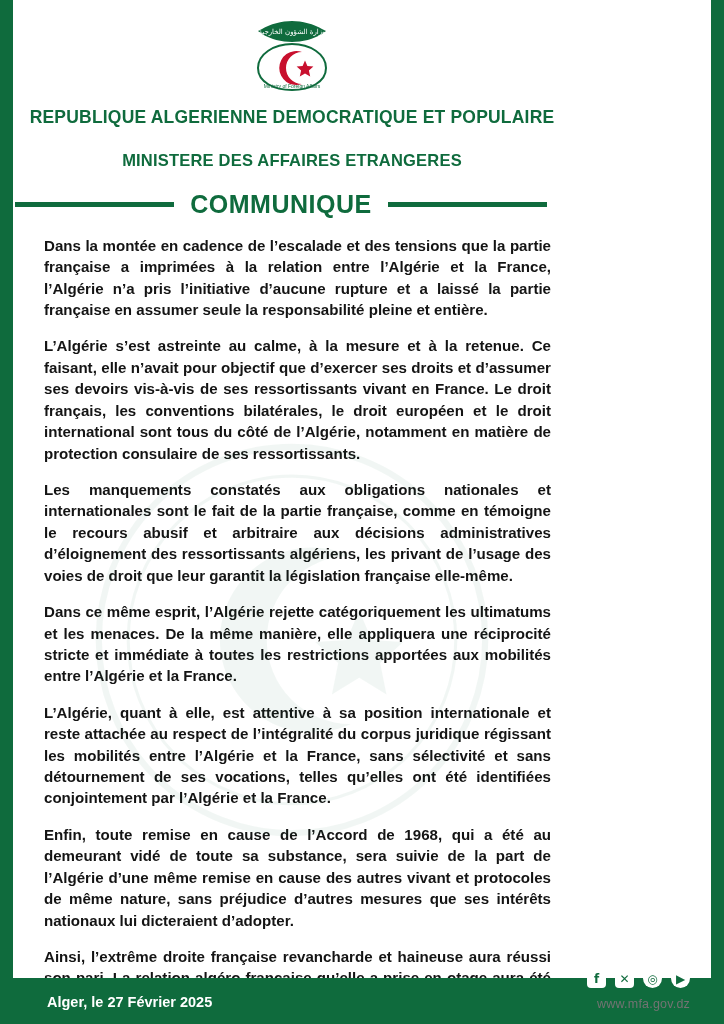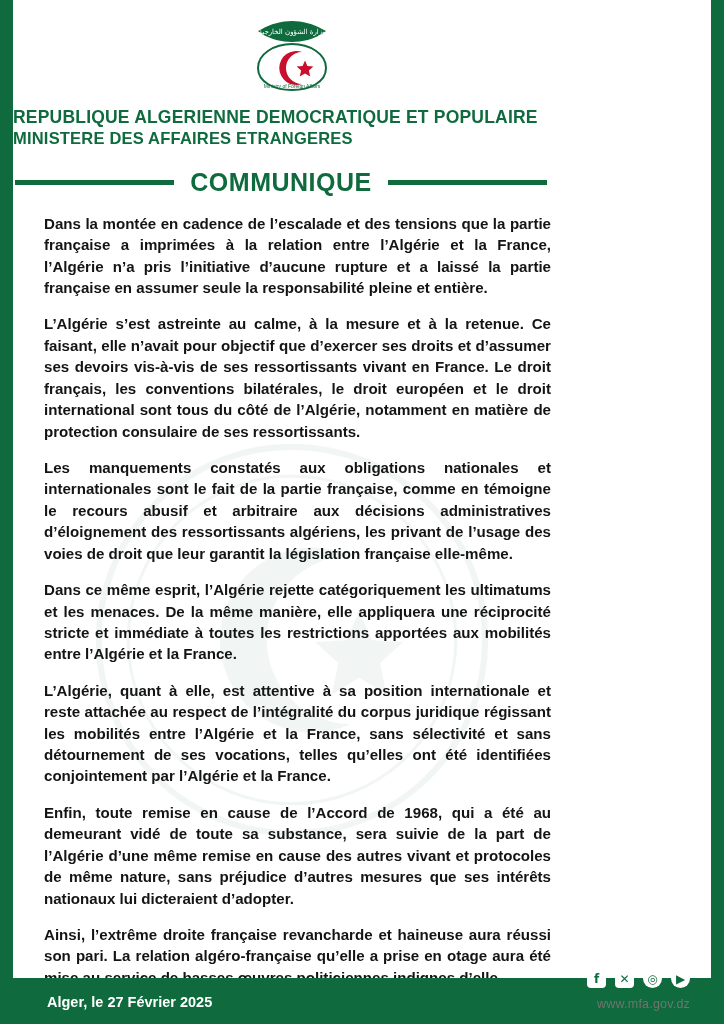--- a/index.html
+++ b/index.html
@@ -49,42 +49,44 @@
   }
 
   .emblem {
     margin: 18px auto 0 auto;
     width: 104px;
     height: 74px;
     position: relative;
   }
 
   .header-titles {
+    text-align: center;
     margin-top: 14px;
   }
   .country-title {
     color: #0f6b3d;
     font-weight: bold;
     font-size: 17.5px;
     letter-spacing: 0.2px;
     line-height: 1.3;
   }
   .ministry-title {
     color: #0f6b3d;
     font-weight: bold;
     font-size: 16.5px;
-    margin-top: 0;
+    margin-top: 22px;
     letter-spacing: 0.2px;
   }
 
   .communique-row {
     margin-top: 20px;
     display: flex;
     align-items: center;
     padding: 0 24px 0 2px;
+    justify-content: flex-end;
   }
   .rule {
     height: 5px;
     background: #0f6b3d;
     flex: 1 1 auto;
   }
   .communique-title {
     color: #0f6b3d;
     font-weight: bold;
     font-size: 25px;

